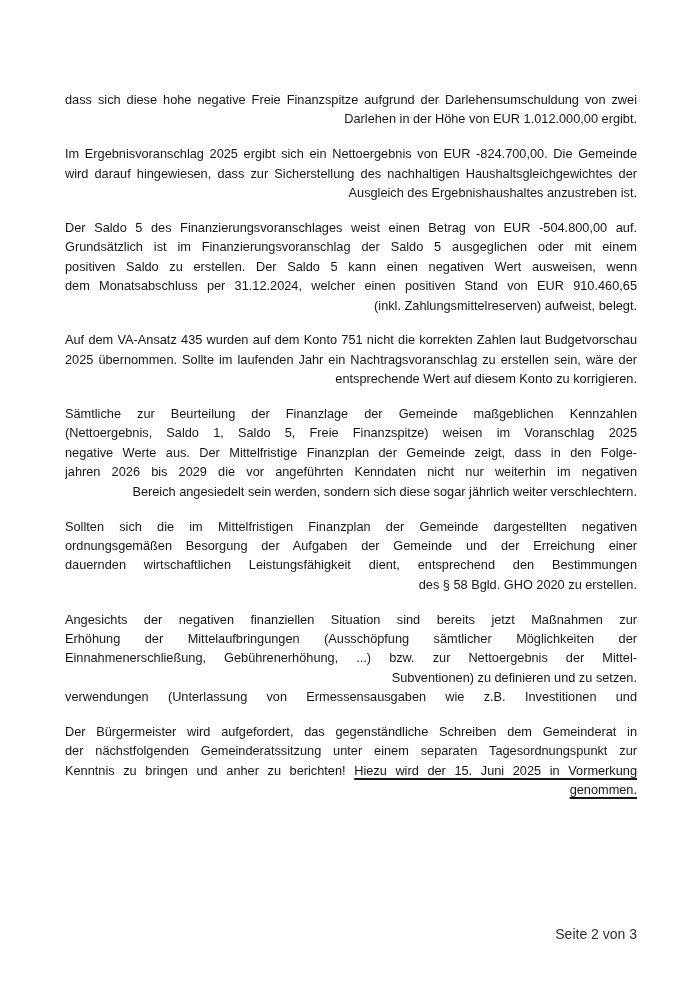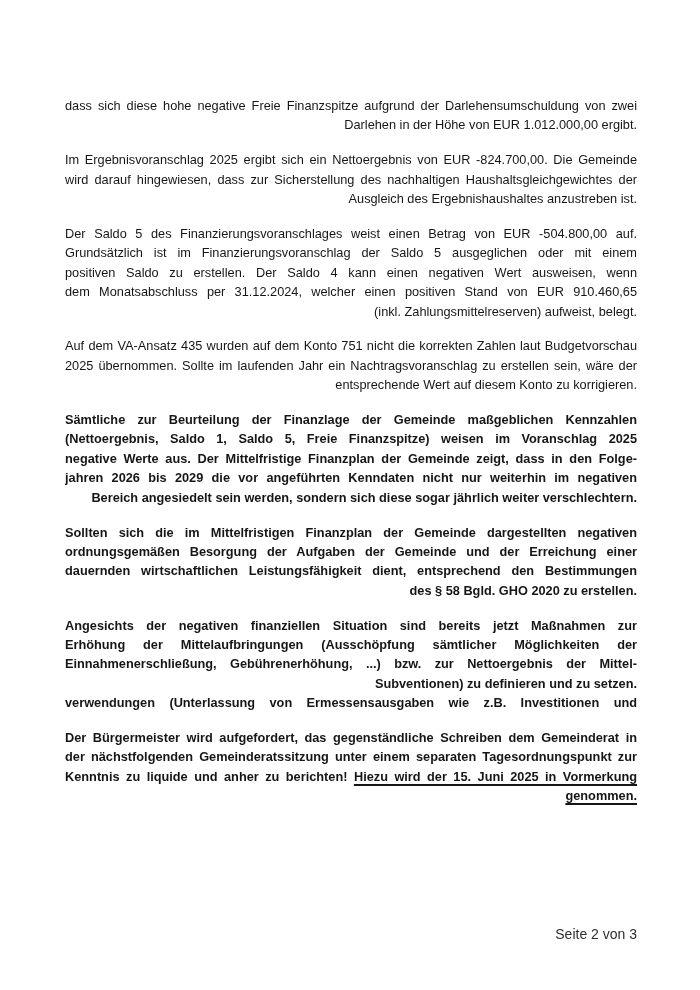--- a/index.html
+++ b/index.html
@@ -13,26 +13,26 @@
     overflow: hidden;
   }
   .page {
     position: absolute;
     inset: 0;
     background: #ffffff;
   }
   .doc {
     position: absolute;
     left: 65px;
-    top: 96px;
+    top: 90px;
     width: 572px;
     font-size: 12.75px;
   }
   .paragraph { margin: 0 0 15.5px 0; }
-  .paragraph.bold { font-weight: 700; }
+  .paragraph.bold { font-weight: 400; }
   
   .line {
     height: 19.4px;
     line-height: 19.4px;
     overflow: hidden;
     text-align: justify;
   }
   .line::after {
     content: "";
     display: inline-block;
@@ -66,21 +66,21 @@
         <div class="line last"><span class="seg">Darlehen in der Höhe von EUR 1.012.000,00 ergibt.</span></div>
       </div>
       <div class="paragraph">
         <div class="line"><span class="seg">Im Ergebnisvoranschlag 2025 ergibt sich ein </span><span class="seg b">Nettoergebnis</span><span class="seg"> von </span><span class="seg b">EUR -824.700,00</span><span class="seg">. Die Gemeinde</span></div>
         <div class="line"><span class="seg">wird darauf hingewiesen, dass zur Sicherstellung des nachhaltigen Haushaltsgleichgewichtes der</span></div>
         <div class="line last"><span class="seg">Ausgleich des Ergebnishaushaltes anzustreben ist.</span></div>
       </div>
       <div class="paragraph">
         <div class="line"><span class="seg">Der </span><span class="seg b">Saldo 5</span><span class="seg"> des Finanzierungsvoranschlages weist einen Betrag von </span><span class="seg b">EUR -504.800,00</span><span class="seg"> auf.</span></div>
         <div class="line"><span class="seg">Grundsätzlich ist im Finanzierungsvoranschlag der Saldo 5 ausgeglichen oder mit einem</span></div>
-        <div class="line"><span class="seg">positiven Saldo zu erstellen. Der Saldo 4 kann einen negativen Wert ausweisen, wenn</span></div>
+        <div class="line"><span class="seg">positiven Saldo zu erstellen. Der Saldo 5 kann einen negativen Wert ausweisen, wenn</span></div>
         <div class="line"><span class="seg">dem Monatsabschluss per 31.12.2024, welcher einen positiven Stand von EUR 910.460,65</span></div>
         <div class="line last"><span class="seg">(inkl. Zahlungsmittelreserven) aufweist, belegt.</span></div>
       </div>
       <div class="paragraph">
         <div class="line"><span class="seg">Auf dem VA-Ansatz 435 wurden auf dem Konto 751 nicht die korrekten Zahlen laut Budgetvorschau</span></div>
         <div class="line"><span class="seg">2025 übernommen. Sollte im laufenden Jahr ein Nachtragsvoranschlag zu erstellen sein, wäre der</span></div>
         <div class="line last"><span class="seg">entsprechende Wert auf diesem Konto zu korrigieren.</span></div>
       </div>
       <div class="paragraph bold">
         <div class="line"><span class="seg">Sämtliche zur Beurteilung der Finanzlage der Gemeinde maßgeblichen Kennzahlen</span></div>
@@ -98,18 +98,18 @@
       <div class="paragraph bold">
         <div class="line"><span class="seg">Angesichts der negativen finanziellen Situation sind bereits jetzt Maßnahmen zur</span></div>
         <div class="line"><span class="seg">Erhöhung der Mittelaufbringungen (Ausschöpfung sämtlicher Möglichkeiten der</span></div>
         <div class="line"><span class="seg">Einnahmenerschließung, Gebührenerhöhung, ...) bzw. zur Nettoergebnis der Mittel-</span></div>
         <div class="line last"><span class="seg">Subventionen) zu definieren und zu setzen.</span></div>
         <div class="line"><span class="seg">verwendungen (Unterlassung von Ermessensausgaben wie z.B. Investitionen und</span></div>
       </div>
       <div class="paragraph bold">
         <div class="line"><span class="seg">Der Bürgermeister wird aufgefordert, das gegenständliche Schreiben dem Gemeinderat in</span></div>
         <div class="line"><span class="seg">der nächstfolgenden Gemeinderatssitzung unter einem separaten Tagesordnungspunkt zur</span></div>
-        <div class="line"><span class="seg">Kenntnis zu liquide und anher zu berichten! </span><span class="seg u">Hiezu wird der 15. Juni 2025 in Vormerkung</span></div>
+        <div class="line"><span class="seg">Kenntnis zu bringen und anher zu berichten! </span><span class="seg u">Hiezu wird der 15. Juni 2025 in Vormerkung</span></div>
         <div class="line last"><span class="seg u">genommen.</span></div>
       </div>
     </div>
   <div class="footer">Seite 2 von 3</div>
 </div>
 
 </body></html>

